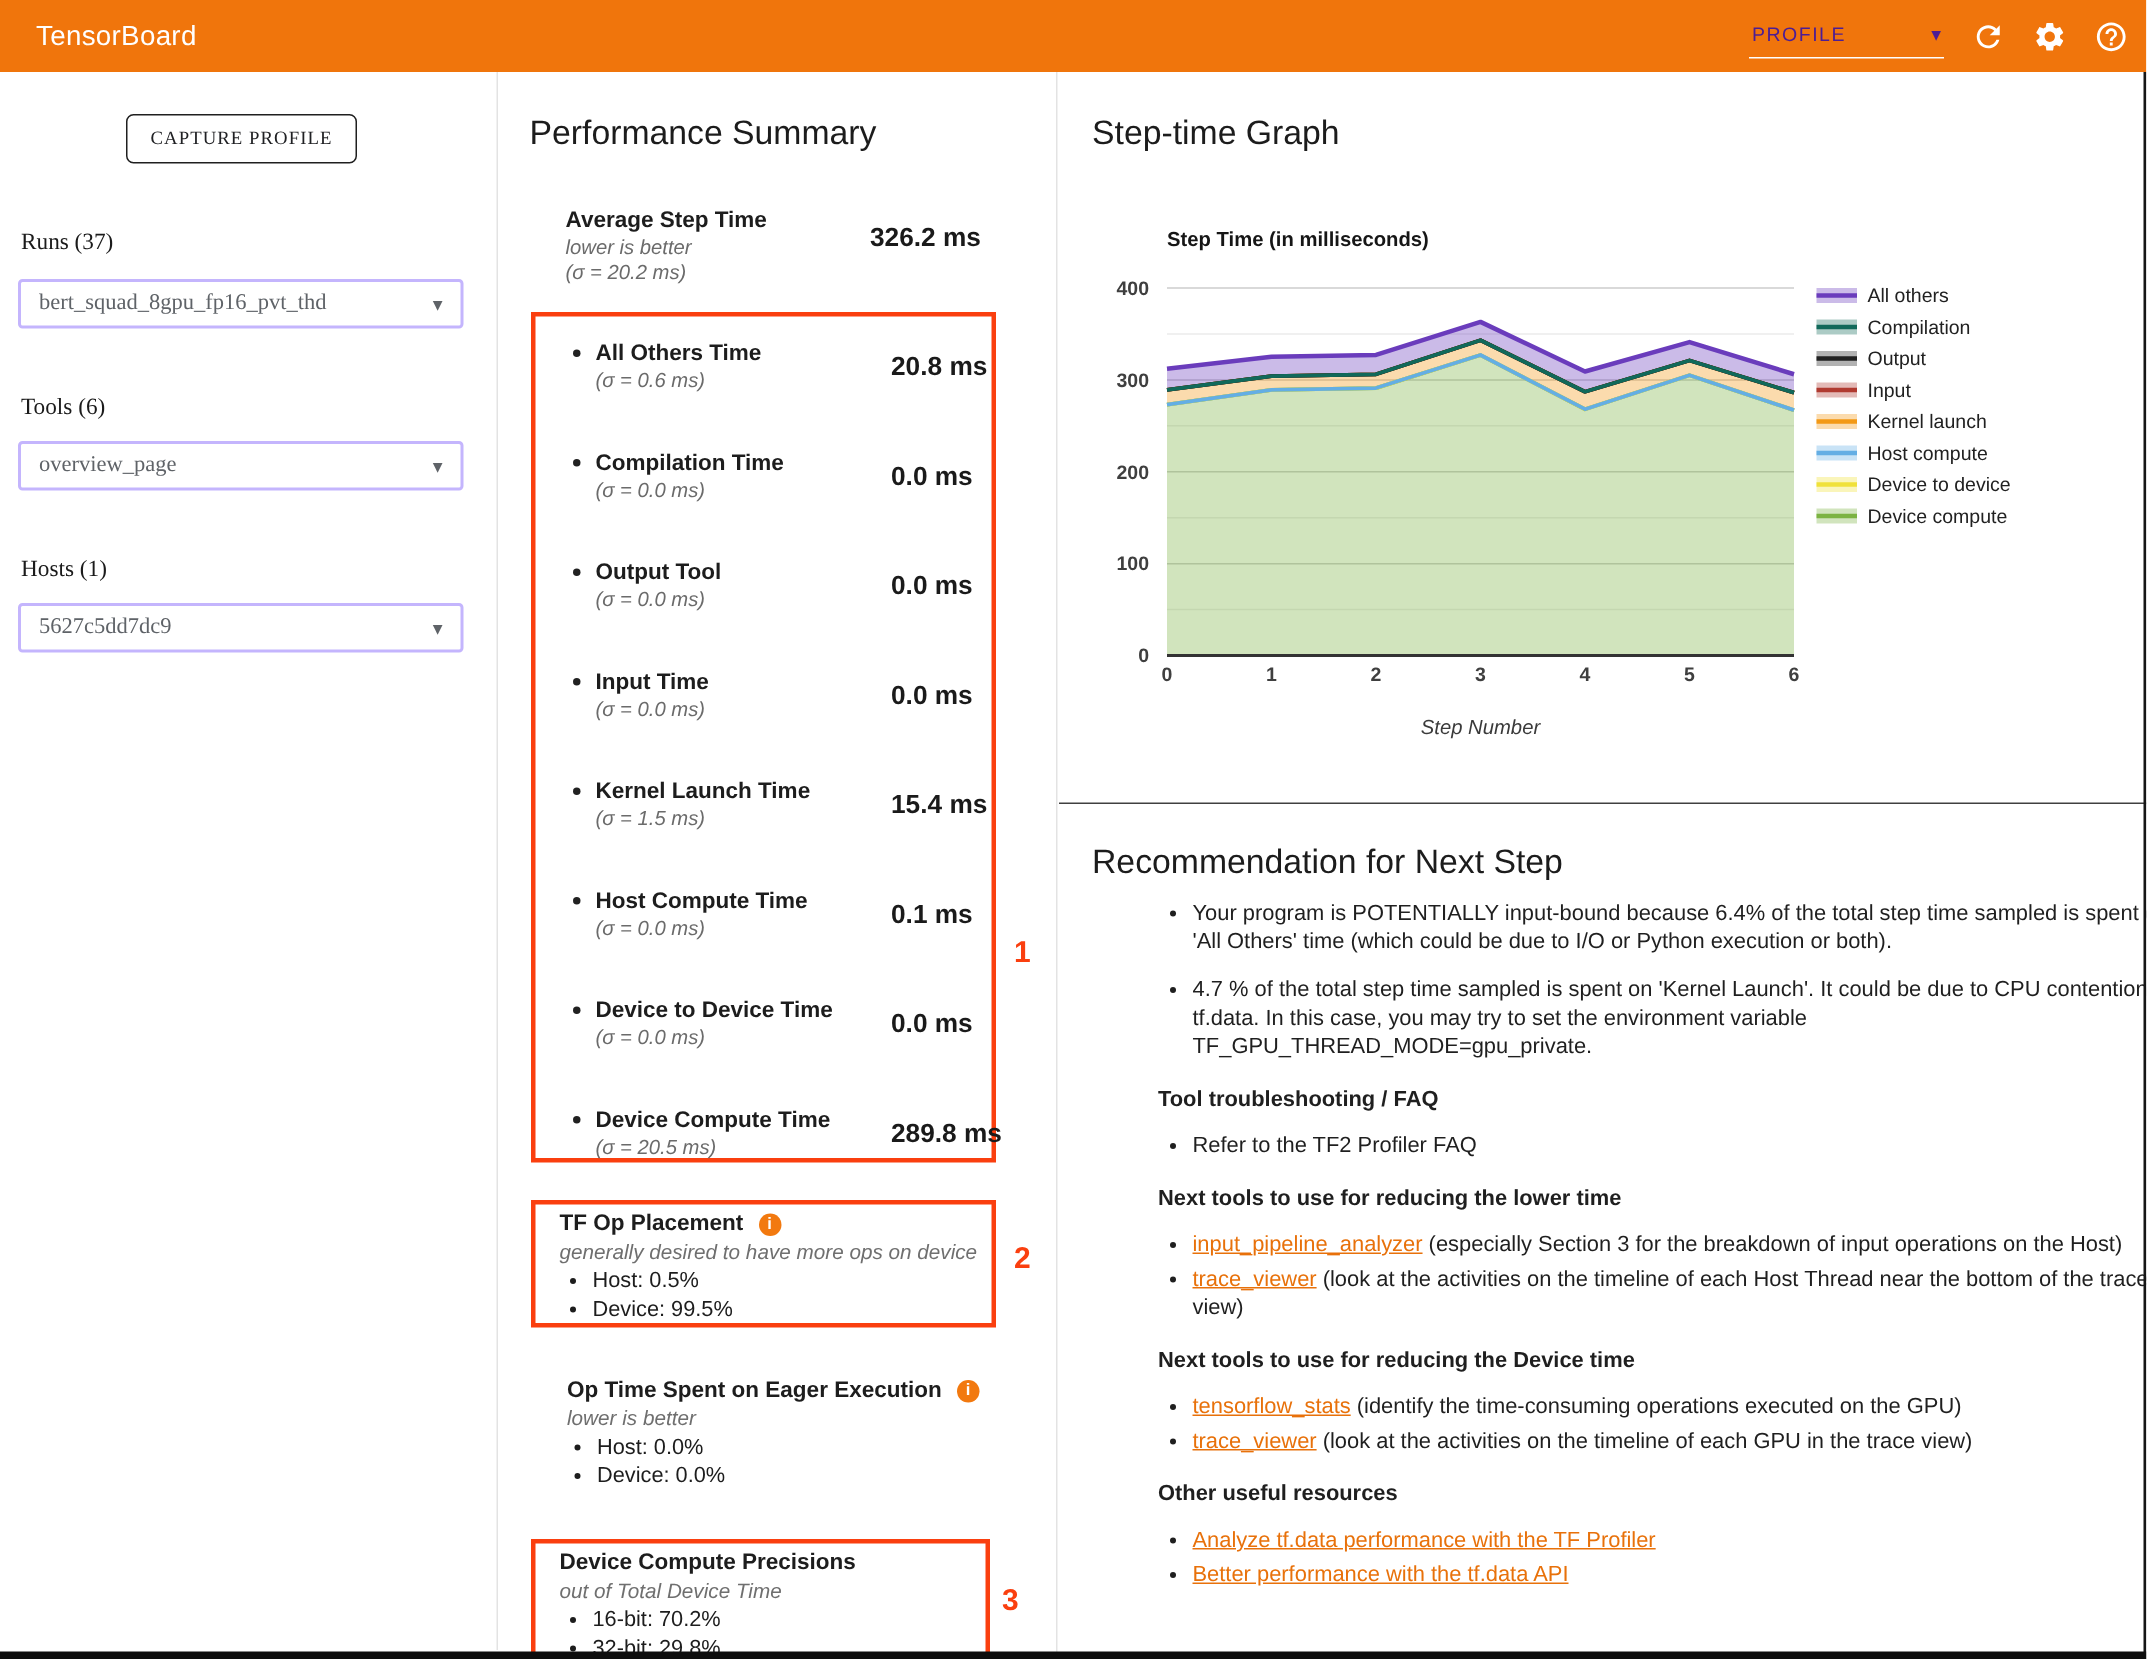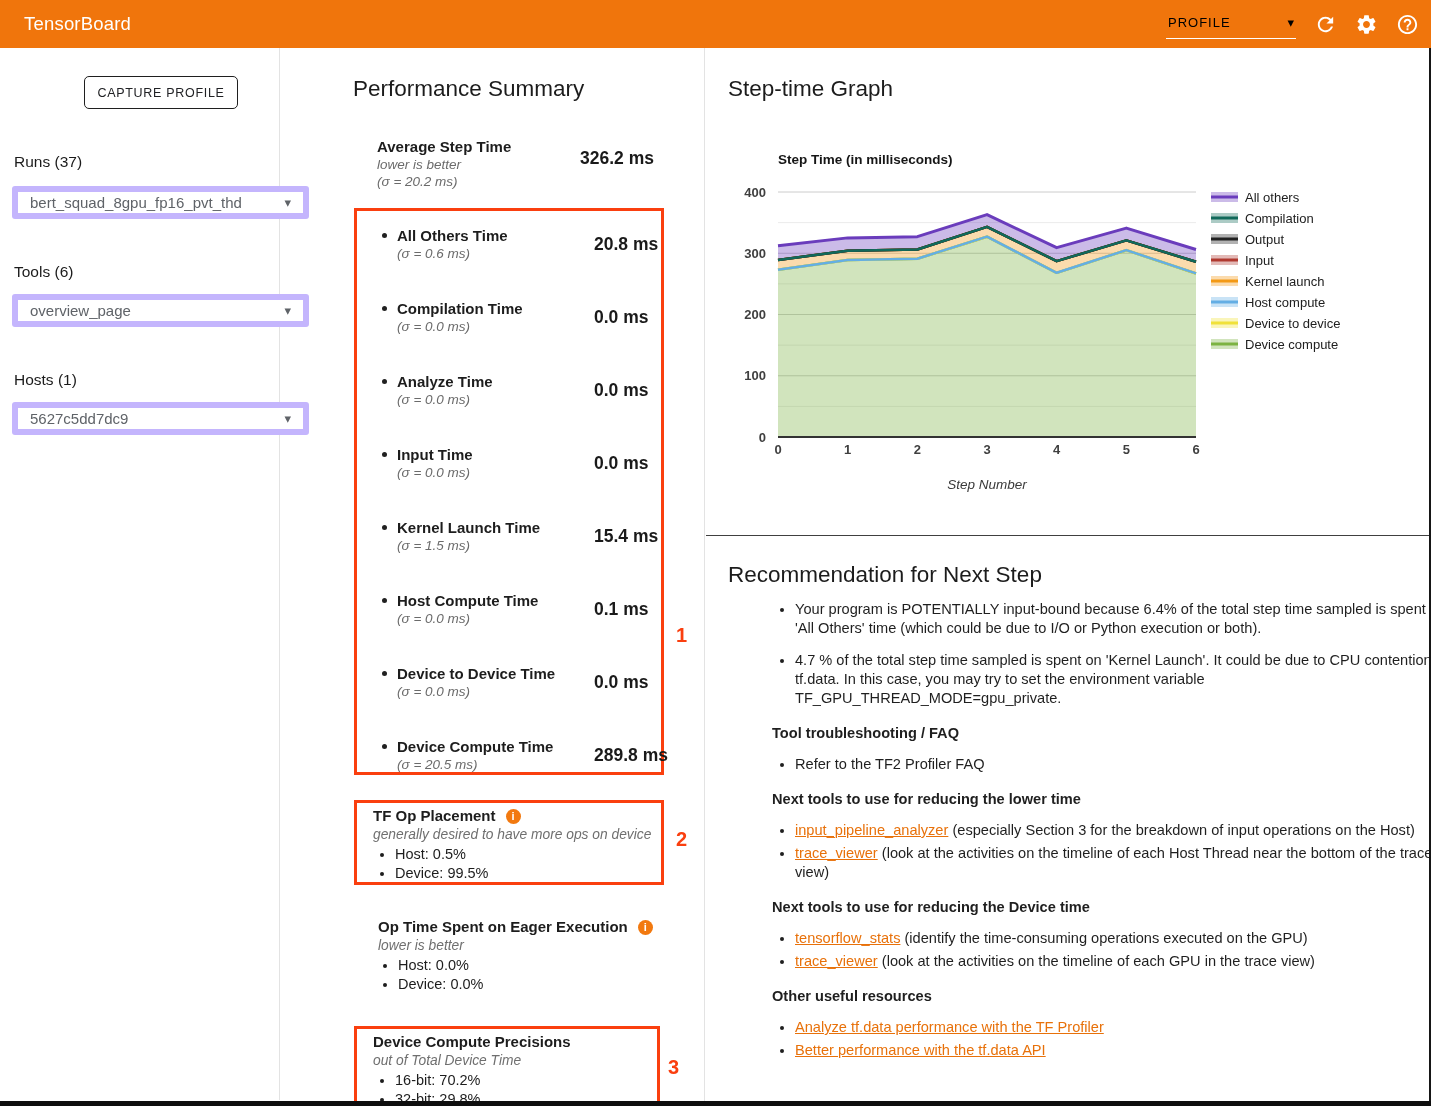--- a/index.html
+++ b/index.html
@@ -4,41 +4,41 @@
 <style>
   * { margin:0; padding:0; box-sizing:border-box; }
   html,body { background:#fff; }
   body { font-family:"Liberation Sans", sans-serif; color:#202124; }
   .page { position:relative; width:1431px; height:1106px; background:#fff; overflow:hidden; }
 
   
   .appbar { position:absolute; left:0; top:0; width:100%; height:48px; background:#f0750c; display:flex; align-items:center; z-index:5; }
   .appbar-title { color:#fff; font-size:18.5px; font-weight:400; margin-left:24px; letter-spacing:.2px; }
   .appbar-right { margin-left:auto; display:flex; align-items:center; gap:17px; padding-right:12px; }
-  .dash-select { position:relative; width:130px; color:#000000; border-bottom:1.5px solid #fff; padding:6px 2px 8px 2px; display:flex; align-items:center; cursor:pointer; }
+  .dash-select { position:relative; width:130px; color:#4c1d95; border-bottom:1.5px solid #fff; padding:6px 2px 8px 2px; display:flex; align-items:center; cursor:pointer; }
   .dash-select .val { font-size:13px; font-weight:500; letter-spacing:1px; }
   .dash-select .caret { margin-left:auto; font-size:13px; line-height:10px; }
   .icon-btn { width:24px; height:24px; display:flex; align-items:center; justify-content:center; cursor:pointer; }
   .icon-btn svg { width:23px; height:23px; fill:#fff; }
 
   
   .edge-bottom { position:absolute; left:0; right:0; bottom:0; height:5px; background:#0e0e0e; z-index:20; }
   .edge-right { position:absolute; right:0; top:48px; bottom:0; width:2px; background:#161616; z-index:20; }
 
   
-  .sidebar { position:absolute; left:0; top:48px; bottom:6px; width:280px; border-right:1px solid #e3e3e3; background:#fff; }
+  .sidebar { position:absolute; left:0; top:48px; bottom:6px; width:332px; border-right:1px solid #e3e3e3; background:#fff;font-family:Liberation Serif, serif; }
   .midcol  { position:absolute; left:333px; top:48px; bottom:0; width:372px; border-right:1px solid #e3e3e3; background:#fff; }
   .rightcol{ position:absolute; left:706px; top:48px; bottom:0; right:0; background:#fff; }
 
   
   .capture-btn { position:absolute; left:84px; top:28px; width:154px; height:33px; background:#fff;
     border:1.3px solid #1f1f1f; border-radius:5px; font-family:inherit; font-size:12.5px; font-weight:500;
     letter-spacing:.7px; color:#202124; cursor:pointer; }
   .side-label { position:absolute; left:14px; font-size:15.5px; color:#1b1b1b; }
-  .side-select { position:absolute; left:12px; width:297px; height:33px; border:6px solid #c4b5fd; border-radius:3px;
+  .side-select { position:absolute; left:12px; width:297px; height:33px; border:2px solid #c4b5fd; border-radius:3px;
     display:flex; align-items:center; padding:0 12px; cursor:pointer; background:#fff; }
   .side-select .val { font-size:15px; color:#5f6368; white-space:nowrap; overflow:hidden; }
   .side-select .caret { margin-left:auto; color:#5f6368; font-size:13px; }
 
   
   .ps-title { position:absolute; left:20px; top:28px; font-size:22.5px; font-weight:400; color:#1c1c1c; }
   .avg-block { position:absolute; left:44px; top:89px; width:300px; }
   .m-label { font-size:15px; font-weight:bold; color:#1d1d1d; line-height:19px; }
   .m-sub   { font-size:13.5px; font-style:italic; color:#6b6b6b; line-height:17px; }
   .avg-value { position:absolute; left:247px; top:100px; font-size:17.5px; font-weight:bold; color:#1a1a1a; }
@@ -153,21 +153,21 @@
         <span class="dot"></span>
         <div class="lbl-block">
             <div class="m-label">Compilation Time</div>
             <div class="m-sub">(σ = 0.0 ms)</div>
           </div>
         <div class="mv">0.0 ms</div>
       </div>
       <div class="metric-row">
         <span class="dot"></span>
         <div class="lbl-block">
-            <div class="m-label">Analyze Time</div>
+            <div class="m-label">Output Tool</div>
             <div class="m-sub">(σ = 0.0 ms)</div>
           </div>
         <div class="mv">0.0 ms</div>
       </div>
       <div class="metric-row">
         <span class="dot"></span>
         <div class="lbl-block">
             <div class="m-label">Input Time</div>
             <div class="m-sub">(σ = 0.0 ms)</div>
           </div>

